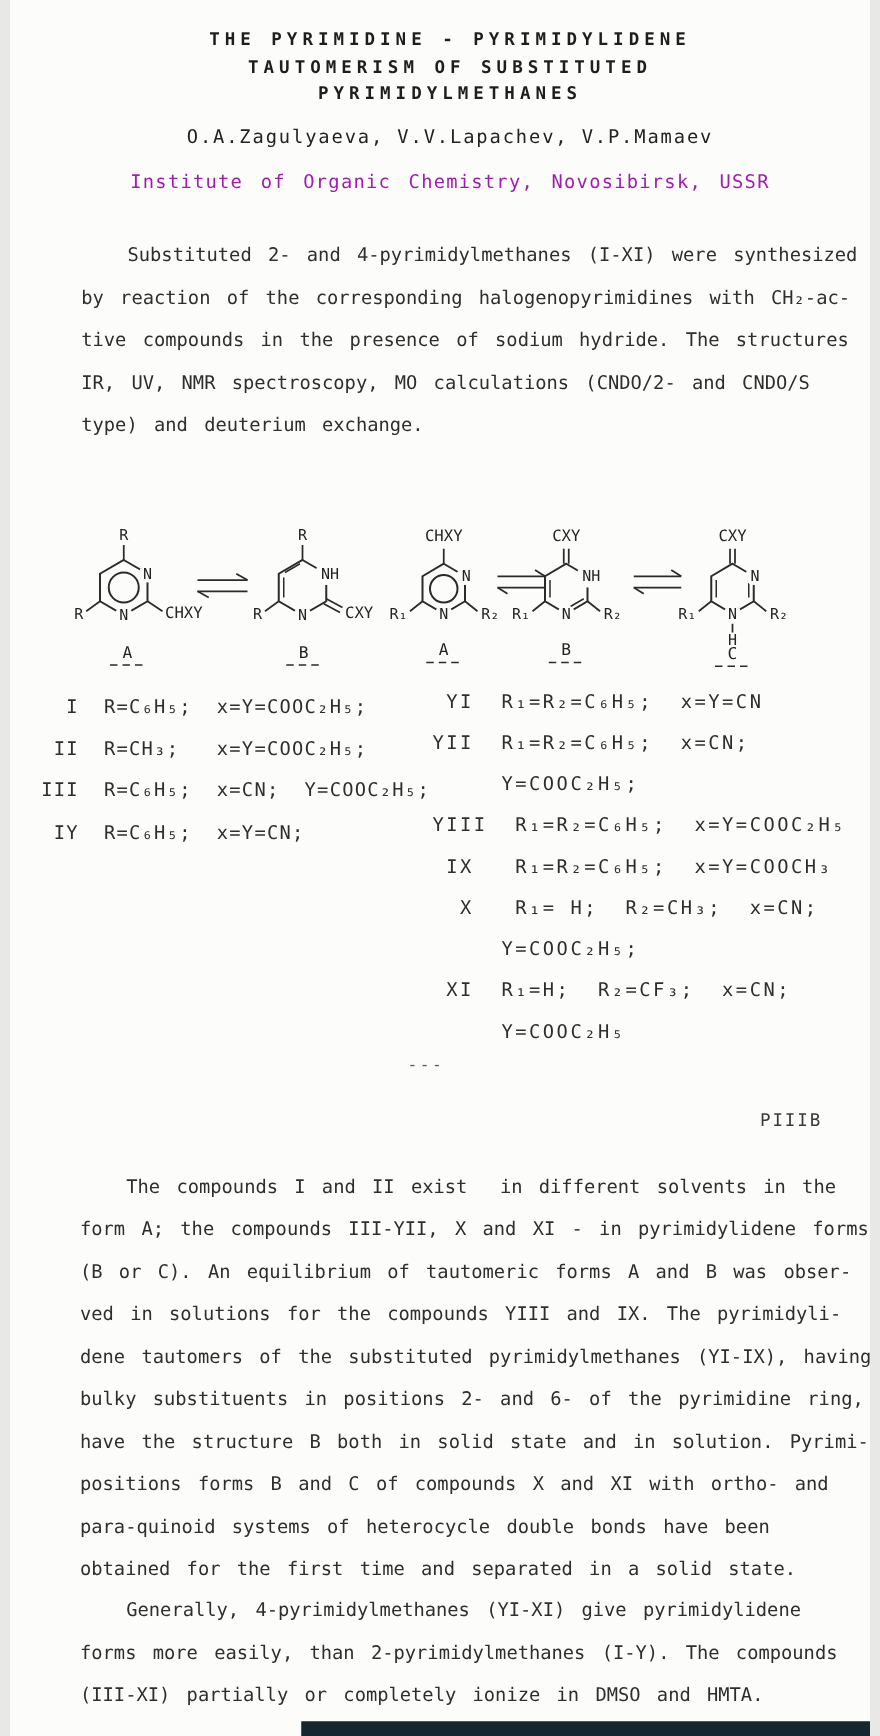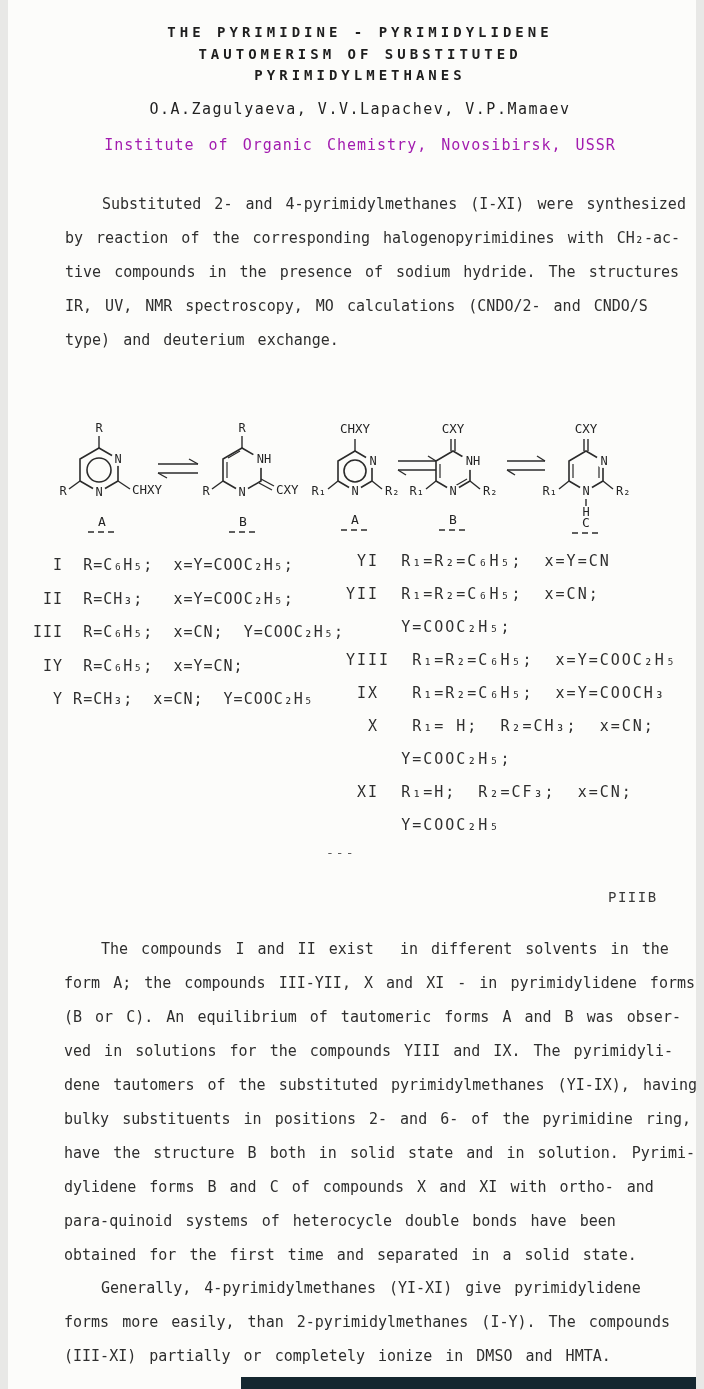--- a/index.html
+++ b/index.html
@@ -169,21 +169,20 @@
     <text x="308" y="83">R₂</text>
     <text class="lbl" x="278" y="115" text-anchor="middle">C</text>
     <line class="dash" x1="264" y1="121" x2="294" y2="121"></line>
   </svg>
 
   <div class="abs rows rows-left">
     <div>  I  R=C₆H₅;  x=Y=COOC₂H₅;</div>
     <div> II  R=CH₃;   x=Y=COOC₂H₅;</div>
     <div>III  R=C₆H₅;  x=CN;  Y=COOC₂H₅;</div>
     <div> IY  R=C₆H₅;  x=Y=CN;</div>
-    <div>  Y R=CH₃;  x=CN;  Y=COOC₂H₅</div>
   </div>
 
   <div class="abs rows rows-right">
     <div> YI  R₁=R₂=C₆H₅;  x=Y=CN</div>
     <div>YII  R₁=R₂=C₆H₅;  x=CN;</div>
     <div>     Y=COOC₂H₅;</div>
     <div>YIII  R₁=R₂=C₆H₅;  x=Y=COOC₂H₅</div>
     <div> IX   R₁=R₂=C₆H₅;  x=Y=COOCH₃</div>
     <div>  X   R₁= H;  R₂=CH₃;  x=CN;</div>
     <div>     Y=COOC₂H₅;</div>
@@ -196,21 +195,21 @@
   <div class="abs page-code">PIIIB</div>
 
   <div class="abs para body1-block">
     <div class="indent">The compounds I and II exist  in different solvents in the</div>
     <div>form A; the compounds III-YII, X and XI - in pyrimidylidene forms</div>
     <div>(B or C). An equilibrium of tautomeric forms A and B was obser-</div>
     <div>ved in solutions for the compounds YIII and IX. The pyrimidyli-</div>
     <div>dene tautomers of the substituted pyrimidylmethanes (YI-IX), having</div>
     <div>bulky substituents in positions 2- and 6- of the pyrimidine ring,</div>
     <div>have the structure B both in solid state and in solution. Pyrimi-</div>
-    <div><span>dylidene forms B and C of compounds X and XI with </span><span class="u">ortho-</span><span> and</span></div>
+    <div><span>positions forms B and C of compounds X and XI with </span><span class="u">ortho-</span><span> and</span></div>
     <div><span class="u">para-</span><span>quinoid systems of heterocycle double bonds have been</span></div>
     <div>obtained for the first time and separated in a solid state.</div>
   </div>
 
   <div class="abs para body2-block">
     <div class="indent">Generally, 4-pyrimidylmethanes (YI-XI) give pyrimidylidene</div>
     <div>forms more easily, than 2-pyrimidylmethanes (I-Y). The compounds</div>
     <div>(III-XI) partially or completely ionize in DMSO and HMTA.</div>
   </div>
 

